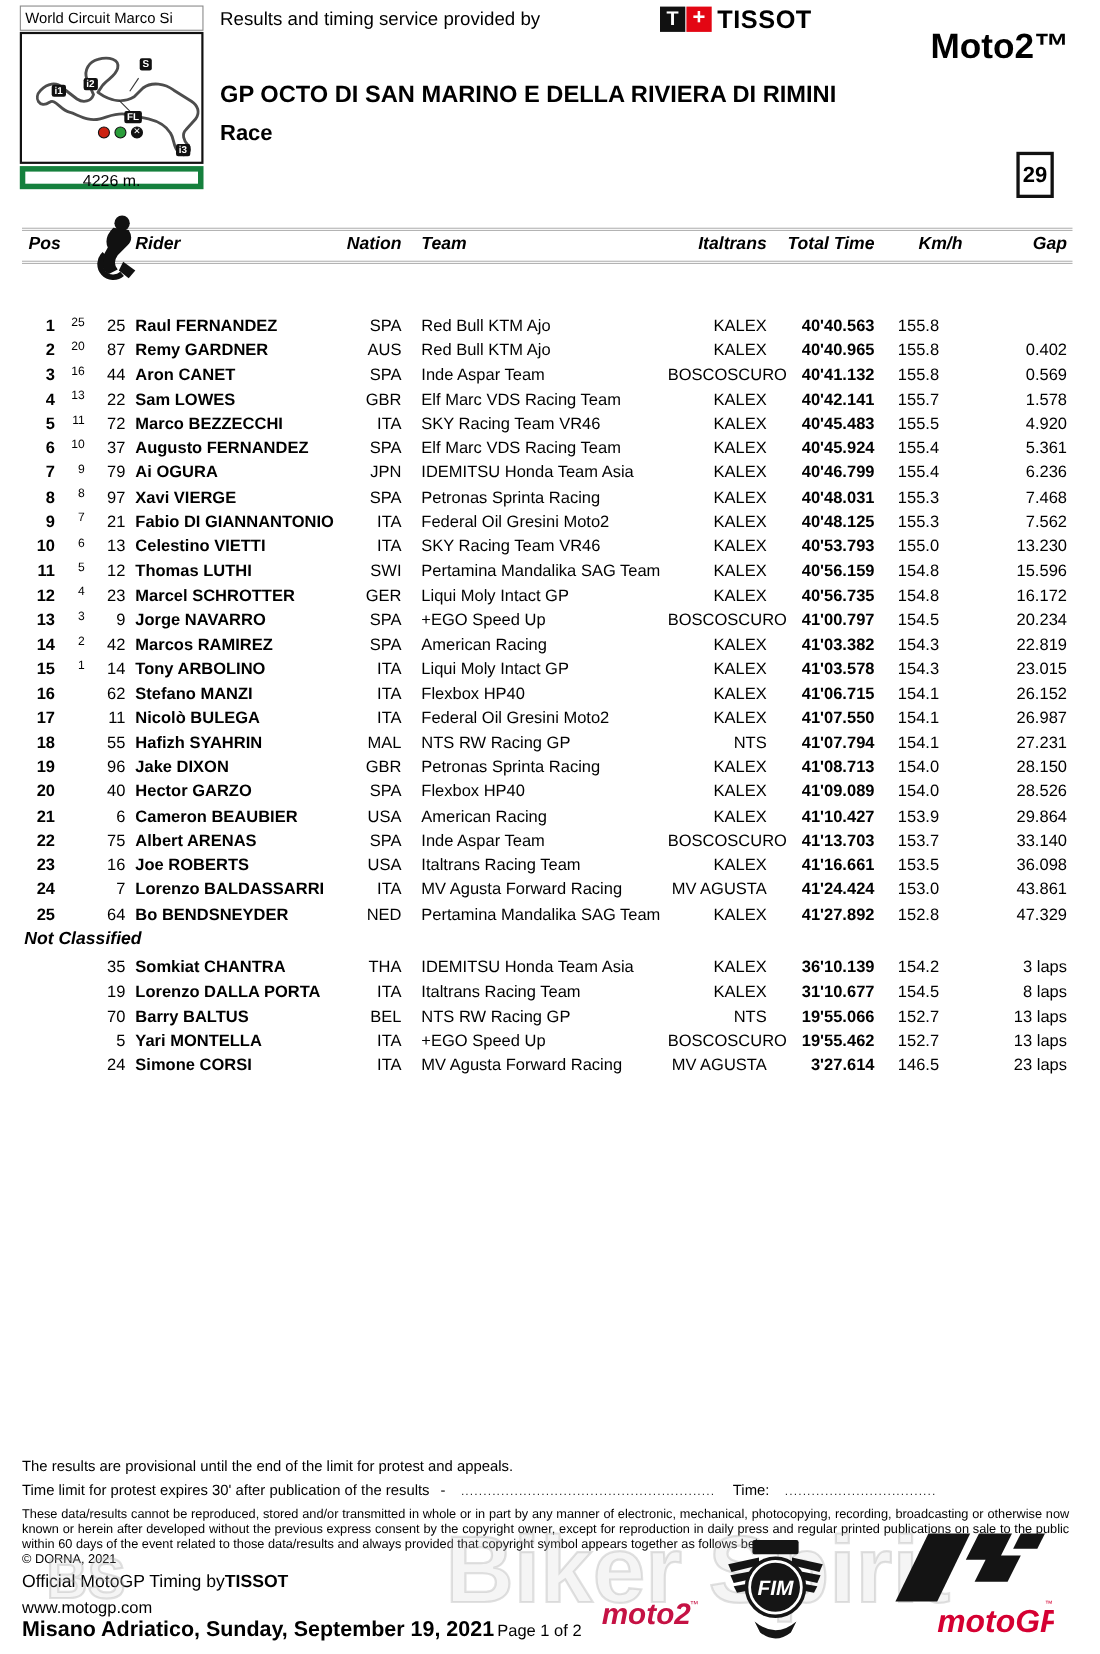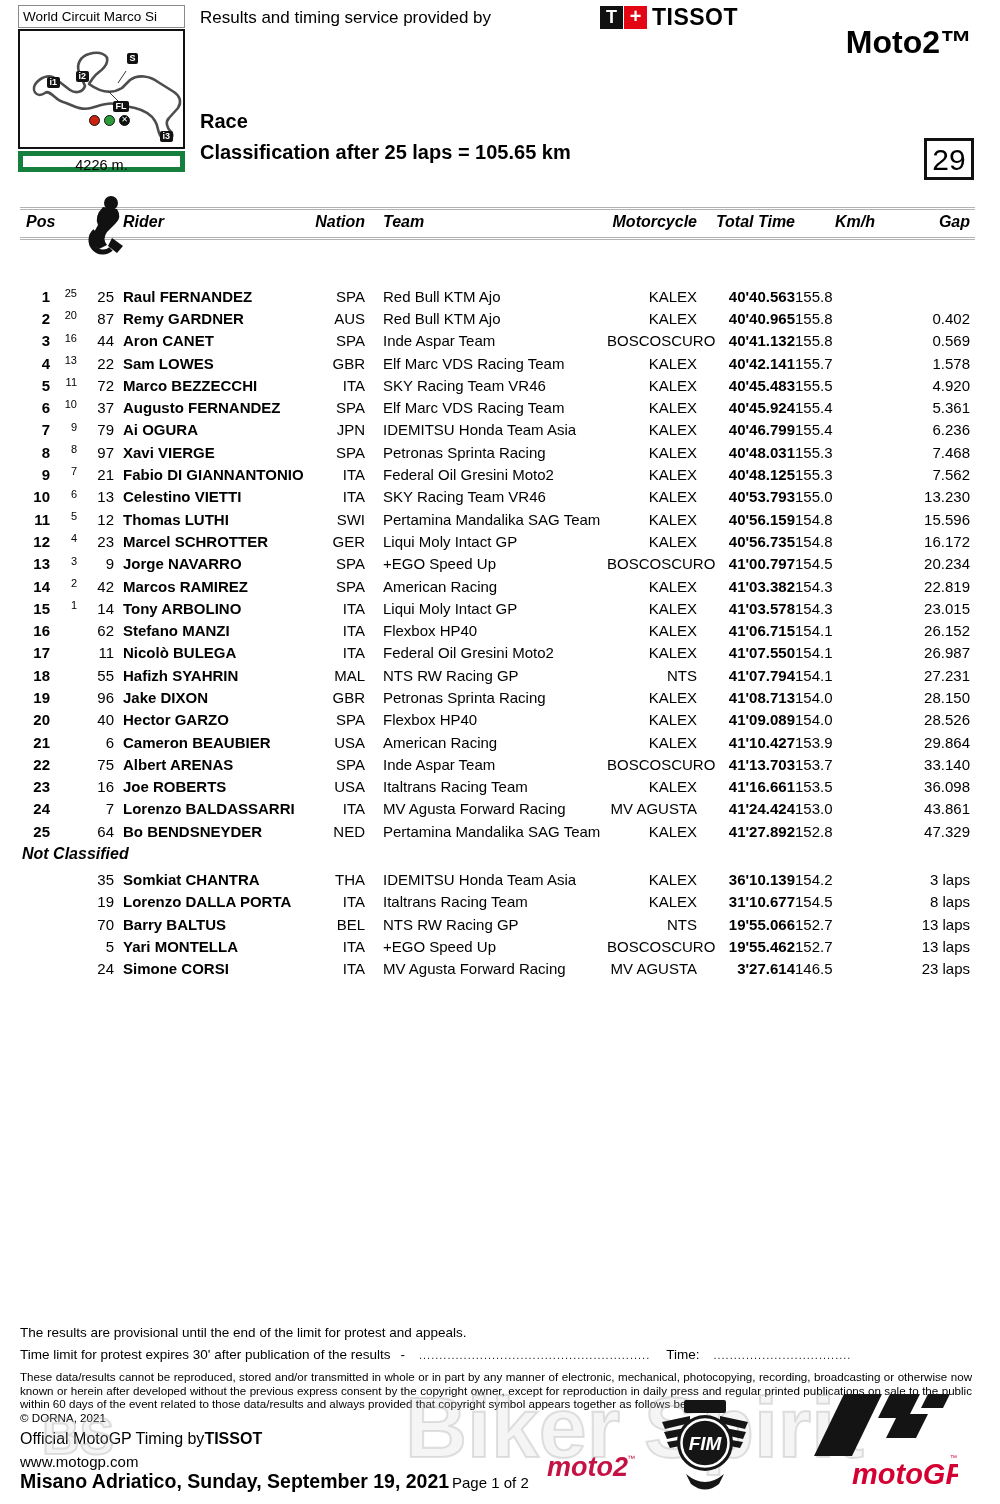--- a/index.html
+++ b/index.html
@@ -41,22 +41,22 @@
   .tissot-t{ width:23px; height:23px; background:#111; color:#fff; font-weight:bold;
     font-size:18px; text-align:center; line-height:22px; }
   .tissot-cross{ width:23px; height:23px; background:#e30613; color:#fff; font-weight:bold;
     font-size:20px; text-align:center; line-height:21px; margin-left:1px; }
   .tissot-word{ font-size:23px; font-weight:bold; letter-spacing:.5px; margin-left:5px; }
   .category{ position:absolute; right:28px; top:24px; font-size:32px; font-weight:bold; }
   .event-title{ position:absolute; left:200px; top:74px; font-size:21.5px; font-weight:bold; }
   .session{ position:absolute; left:200px; top:110px; font-size:20px; font-weight:bold; }
   .classification{ position:absolute; left:200px; top:141px; font-size:20px; font-weight:bold; }
   .race-number-box{
-    position:absolute; left:924px; top:138px; width:50px; height:42px;
-    border:3px solid #111; text-align:center; font-size:30px; font-weight:normal; line-height:37px;
+    position:absolute; left:924px; top:138px; width:34px; height:42px;
+    border:3px solid #111; text-align:center; font-size:20px; font-weight:bold; line-height:37px;
   }
   .bike-icon{ position:absolute; left:84px; top:194px; z-index:3; }
   
   .results-table{ position:absolute; left:20px; top:207px; width:955px; }
   .hrule{ height:3px; border-top:1px solid #b3b3b3; border-bottom:1px solid #b3b3b3; }
   .header-band{ position:relative; height:27px; font-size:16px; font-weight:bold; font-style:italic; }
   .header-band span{ position:absolute; top:3px; white-space:nowrap; }
   .h-pos{ left:6px; } .h-rider{ left:103px; }
   .h-nation{ right:610px; } .h-team{ left:363px;text-align:center; }
   .h-moto{ right:278px; } .h-time{ right:180px; }
@@ -66,21 +66,21 @@
   .row{ display:flex; height:22.3px; align-items:center; font-size:15px; white-space:nowrap; }
   .c{ display:block; }
   .c.pos { width:30px; text-align:right; font-weight:bold; }
   .c.pts { width:27px; text-align:right; font-size:11px; align-self:flex-start; padding-top:2px; }
   .c.num { width:37px; text-align:right; }
   .c.name{ width:214px; padding-left:9px; font-weight:bold; overflow:hidden; }
   .c.nation{ width:37px; text-align:right; }
   .c.team{ width:242px; padding-left:18px; overflow:hidden; }
   .c.moto{ width:90px; text-align:right; }
   .c.time{ width:98px; text-align:right; font-weight:bold; }
-  .c.kmh { width:80px; text-align:left; }
+  .c.kmh { width:80px; text-align:center; }
   .c.gapv{ width:95px; text-align:right; }
   .nc-label{ margin-top:3px; height:21px; font-size:16px; font-weight:bold; font-style:italic; padding-left:2px; }
   
   .foot-provisional{ position:absolute; left:20px; top:1325px; font-size:13.5px; }
   .foot-protest{ position:absolute; left:20px; top:1347px; font-size:13.5px; display:flex; align-items:baseline; }
   .foot-protest .dots{ font-size:11px; letter-spacing:1px; color:#222; }
   .foot-protest .dash{ margin:0 14px 0 10px; }
   .foot-protest .time-label{ margin:0 14px 0 16px; }
   .legal-block{ position:absolute; left:20px; top:1370px; width:952px; font-size:11.6px; line-height:13.6px; }
   .legal-block .legal{ text-align:justify; }
@@ -129,41 +129,41 @@
   </div>
   <div class="circuit-length-box">4226 m.</div>
 
   <div class="service-line">Results and timing service provided by</div>
   <div class="tissot-logo">
     <span class="tissot-t">T</span>
     <span class="tissot-cross">+</span>
     <span class="tissot-word">TISSOT</span>
   </div>
   <div class="category">Moto2™</div>
+  <div class="event-title">GP OCTO DI SAN MARINO E DELLA RIVIERA DI RIMINI</div>
   <div class="session">Race</div>
-  <div class="classification">Classification after 25 laps = 105.65 km</div>
   <div class="race-number-box">29</div>
 
   <div class="bike-icon">
     <svg width="44" height="62" viewBox="0 0 44 62" fill="#111">
       <circle cx="27" cy="9" r="7"></circle>
       <path d="M19,13 Q10,22 14,31 L9,40 Q6,50 15,55 L23,51 Q18,45 23,38 L32,29 Q38,23 33,15 Z"></path>
       <path d="M11,37 a12,12 0 1 0 16,18" fill="none" stroke="#111" stroke-width="5"></path>
       <path d="M28,44 l11,8 -6,7 -9,-7 z"></path>
     </svg>
   </div>
 
   <div class="results-table">
     <div class="hrule"></div>
     <div class="header-band">
       <span class="h-pos">Pos</span>
       <span class="h-rider">Rider</span>
       <span class="h-nation">Nation</span>
       <span class="h-team">Team</span>
-      <span class="h-moto">Motorcycle</span>
+      <span class="h-moto">Italtrans</span>
       <span class="h-time">Total Time</span>
       <span class="h-kmh">Km/h</span>
       <span class="h-gap">Gap</span>
     </div>
     <div class="hrule"></div>
 
     <div class="rows">
         <div class="row">
     <span class="c pos">1</span>
     <span class="c pts">25</span>

